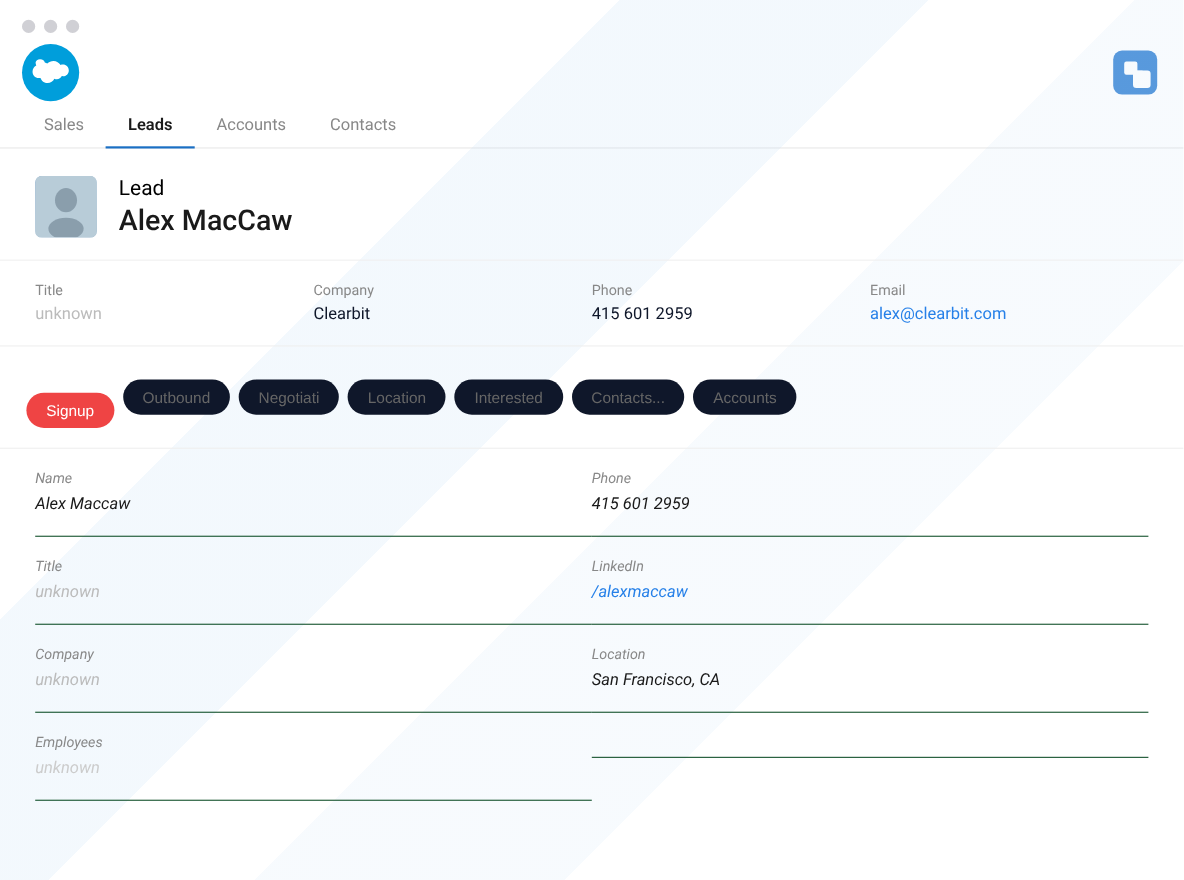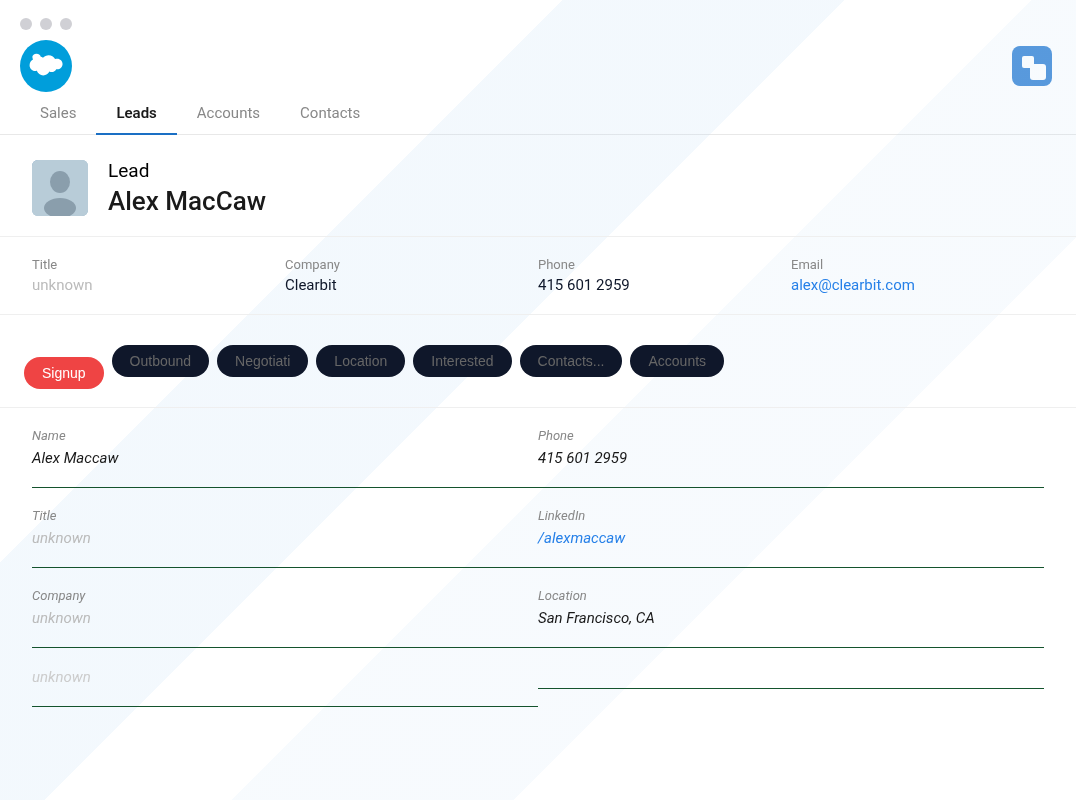--- a/index.html
+++ b/index.html
@@ -339,20 +339,21 @@
       </div>
       <div class="detail-field">
         <div class="detail-field-label">Title</div>
         <div class="detail-field-value unknown">unknown</div>
       </div>
       <div class="detail-field">
         <div class="detail-field-label">Company</div>
         <div class="detail-field-value unknown">unknown</div>
       </div>
       <div class="detail-field">
+        <div class="detail-field-label">Employees</div>
         <div class="detail-field-value faded">unknown</div>
       </div>
     </div>
 
     <div>
       <div class="detail-field">
         <div class="detail-field-label">Phone</div>
         <div class="detail-field-value">415 601 2959</div>
       </div>
       <div class="detail-field">

